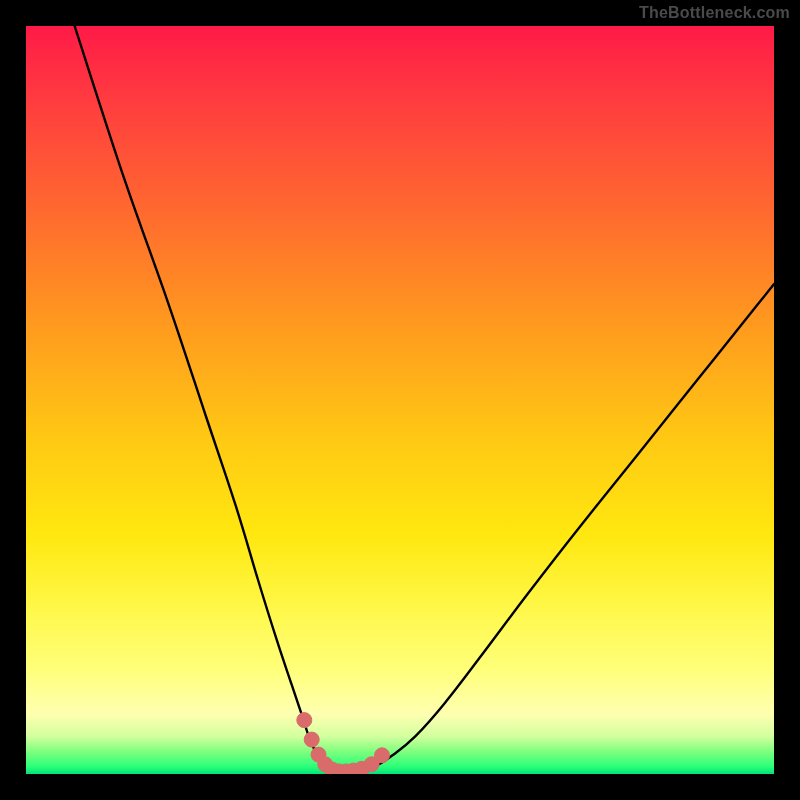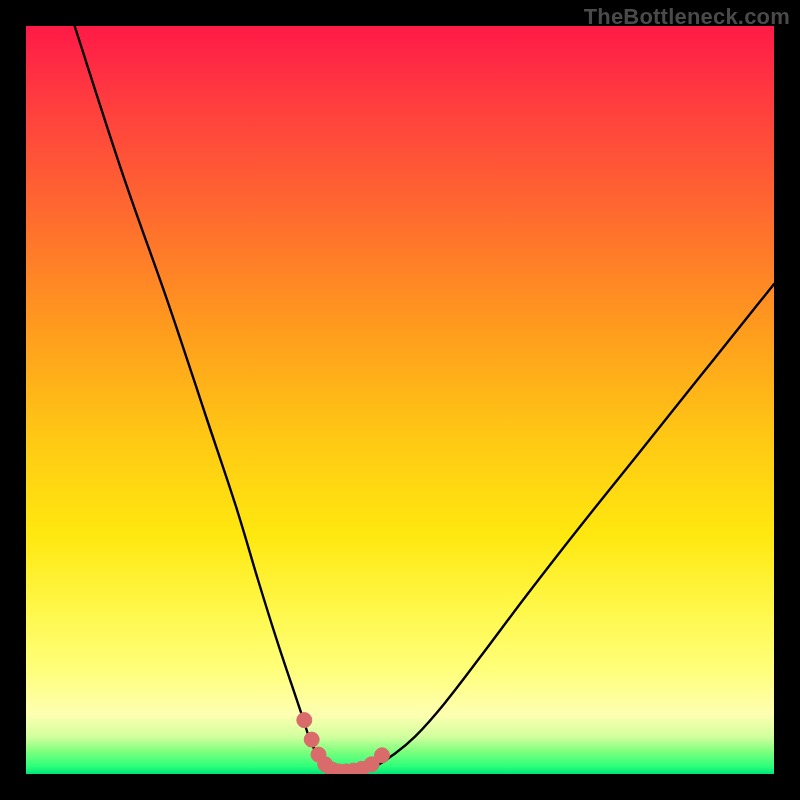--- a/index.html
+++ b/index.html
@@ -44,21 +44,21 @@
       #d2ff9e 95%,
       #7eff7e 97%,
       #2bff79 99%,
       #00e37a 100%
     );
   }
   .watermark {
     position: absolute;
     top: 4px;
     right: 10px;
-    font-size: 22px;
+    font-size: 16px;
     font-weight: 600;
     color: #4a4a4a;
     letter-spacing: 0.2px;
     user-select: none;
   }
   svg.curve {
     position: absolute;
     inset: 0;
     width: 748px;
     height: 748px;

